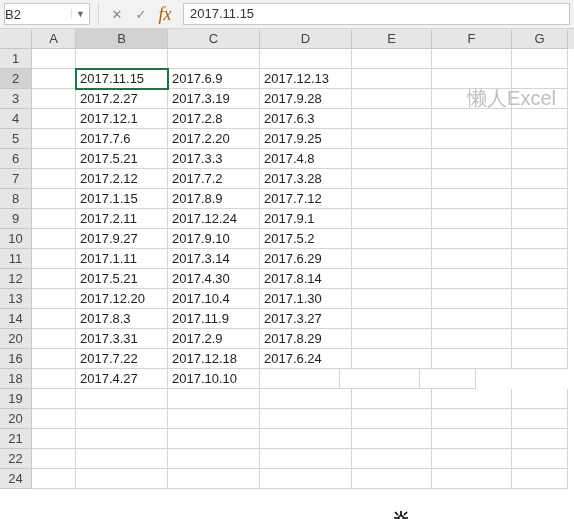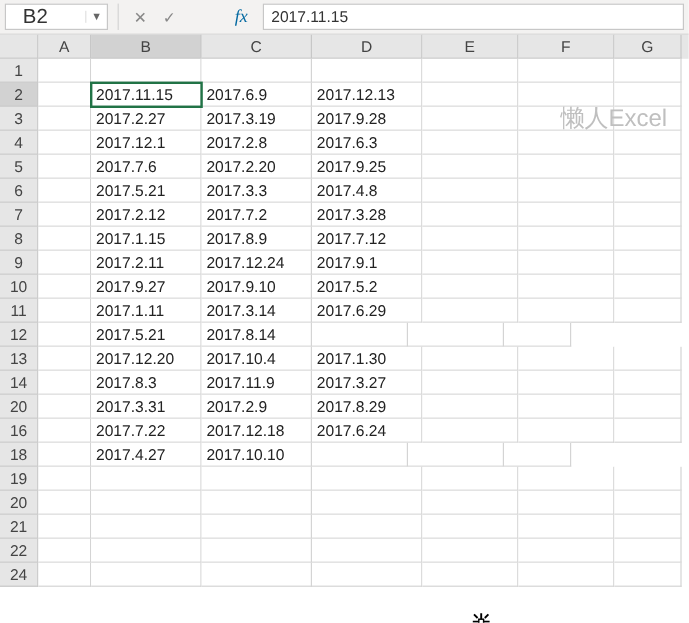--- a/index.html
+++ b/index.html
@@ -25,22 +25,22 @@
   .name-box-wrap {
     display: flex;
     align-items: center;
     border: 1px solid #c7c7c7;
     background: #fff;
     height: 22px;
     width: 86px;
   }
   .name-box {
     flex: 1;
-    padding: 0 14px;
-    font-size: 17px;
+    padding: 0 0;
+    font-size: 13px;
   }
   .name-dd {
     width: 18px;
     text-align: center;
     color: #666;
     font-size: 9px;
     border-left: 1px solid #e0e0e0;
   }
   .fb-sep {
     width: 1px;
@@ -50,21 +50,21 @@
   }
   .fb-btn {
     width: 20px;
     height: 22px;
     display: flex;
     align-items: center;
     justify-content: center;
     color: #888;
     font-size: 13px;
   }
-  .fb-btn.fx { font-style: italic; font-family: "Times New Roman", serif; color: #0369a1; font-size: 15px; margin-left: 36px;}
+  .fb-btn.fx { font-style: italic; font-family: "Times New Roman", serif; color: #a16207; font-size: 18px;}
   .formula-input {
     flex: 1;
     padding: 0 6px;
     font-size: 13px;
     background: #fff;
     border: 1px solid #c7c7c7;
     height: 22px;
     line-height: 20px;
     margin-left: 4px;
   }
@@ -282,20 +282,21 @@
         <div class="cell cC">2017.3.14</div>
         <div class="cell cD">2017.6.29</div>
         <div class="cell cE"></div>
         <div class="cell cF"></div>
         <div class="cell cG"></div>
       </div>
       <div class="row">
         <div class="row-h">12</div>
         <div class="cell cA"></div>
         <div class="cell cB">2017.5.21</div>
+        <div class="cell cC">2017.4.30</div>
         <div class="cell cD">2017.8.14</div>
         <div class="cell cE"></div>
         <div class="cell cF"></div>
         <div class="cell cG"></div>
       </div>
       <div class="row">
         <div class="row-h">13</div>
         <div class="cell cA"></div>
         <div class="cell cB">2017.12.20</div>
         <div class="cell cC">2017.10.4</div>

